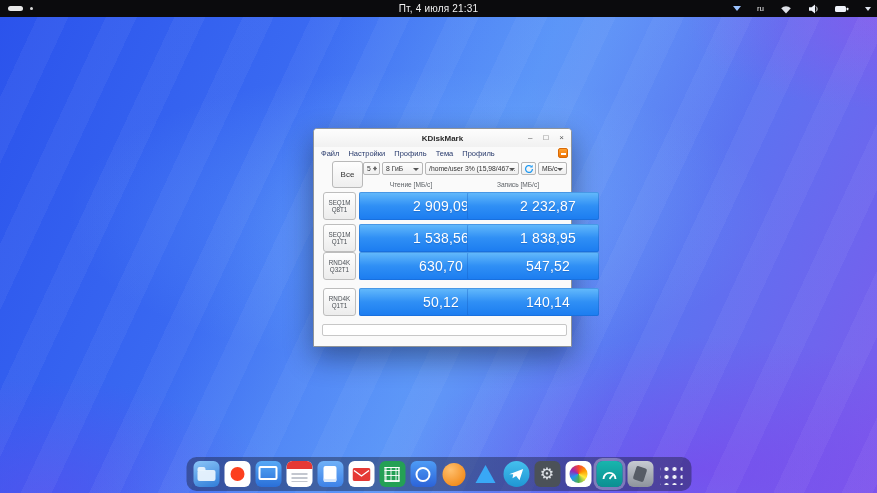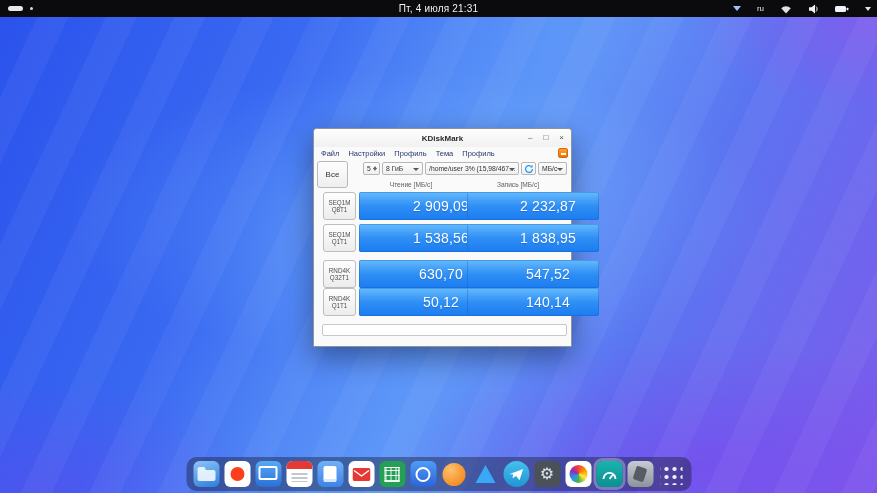--- a/index.html
+++ b/index.html
@@ -63,21 +63,21 @@
     display:flex;align-items:center;gap:9px;padding-left:7px;background:#fafafa;
   }
   .menu-item{font-size:7.5px;color:#27396b;}
   .menu-overflow{
     position:absolute;right:3px;top:19px;width:10px;height:10px;border-radius:2px;
     background:linear-gradient(#ffa02f,#ef7507);border:1px solid #d86a06;box-sizing:border-box;
   }
   .menu-overflow::after{content:"";position:absolute;left:2px;top:4px;width:5px;height:1.5px;background:#fff;}
   
   .all-btn{
-    position:absolute;left:3px;top:32px;width:31px;height:27px;
+    position:absolute;left:18px;top:32px;width:31px;height:27px;
     background:linear-gradient(#fefefe,#eeeeee);border:1px solid #b9b9b9;border-radius:3px;
     display:flex;align-items:center;justify-content:center;font-size:8px;color:#333;box-sizing:border-box;
   }
   .toolbar{
     position:absolute;left:49px;top:33px;width:204px;height:13px;
     display:flex;gap:2px;align-items:stretch;
   }
   .spinbox,.combo,.refresh{
     background:linear-gradient(#fdfdfd,#efefef);border:1px solid #b6b6b6;border-radius:2px;
     box-sizing:border-box;font-size:6.8px;color:#333;display:flex;align-items:center;
@@ -247,21 +247,21 @@
       <div class="result write">2 232,87</div>
     </div>
     <div class="row" style="top:32px">
       <div class="test-btn">
         <span>SEQ1M</span>
         <span>Q1T1</span>
       </div>
       <div class="result read">1 538,56</div>
       <div class="result write">1 838,95</div>
     </div>
-    <div class="row" style="top:68px">
+    <div class="row" style="top:60px">
       <div class="test-btn">
         <span>RND4K</span>
         <span>Q32T1</span>
       </div>
       <div class="result read">630,70</div>
       <div class="result write">547,52</div>
     </div>
     <div class="row" style="top:96px">
       <div class="test-btn">
         <span>RND4K</span>

